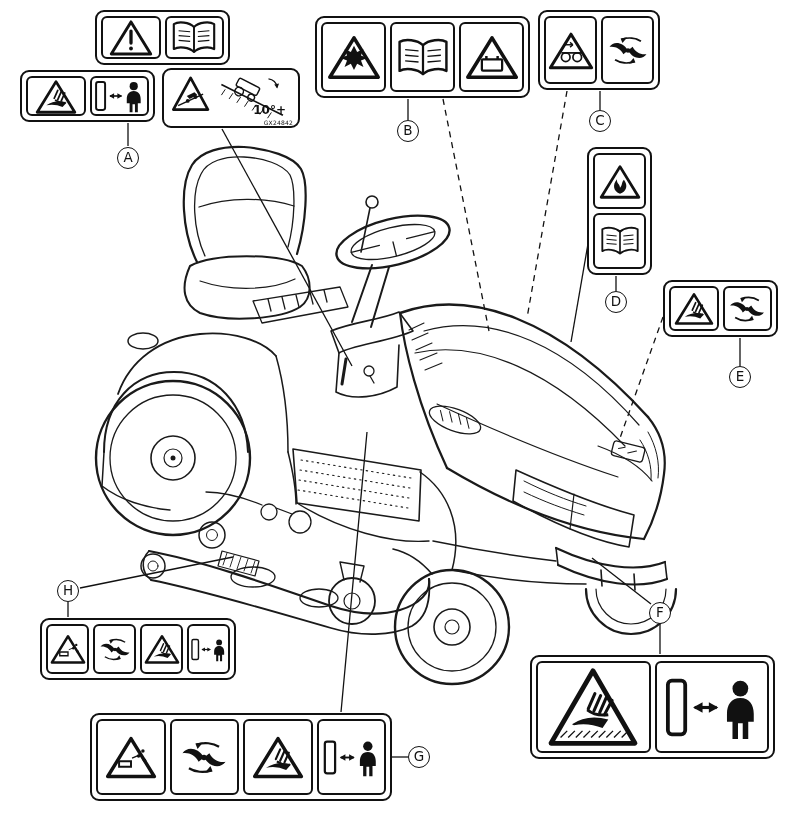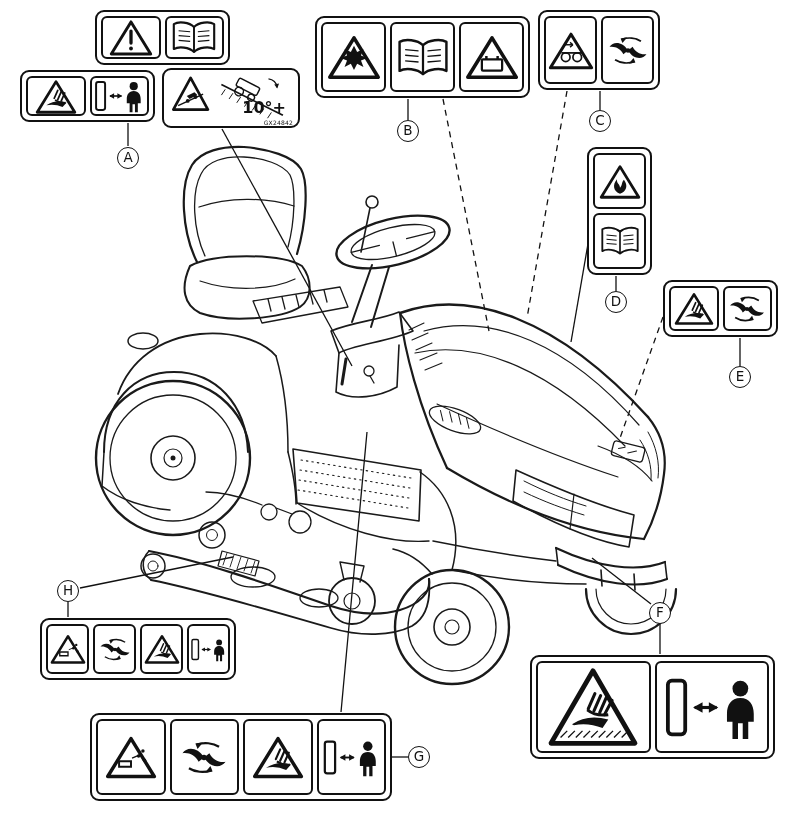--- a/index.html
+++ b/index.html
@@ -21,21 +21,21 @@
     flex: 1; border: 2px solid #111; border-radius: 6px; background: #fff;
     display: flex; align-items: center; justify-content: center; min-width: 0;
   }
   .cell svg { display: block; }
   .callout {
     position: absolute; width: 22px; height: 22px; border: 1.6px solid #111;
     border-radius: 50%; background: #fff; z-index: 3;
     display: flex; align-items: center; justify-content: center;
     font-size: 13.5px; line-height: 1;
   }
-  .degree { position: absolute; right: 12px; bottom: 9px; font-size: 16px; font-weight: bold; }
+  .degree { position: absolute; right: 12px; bottom: 9px; font-size: 12px; font-weight: bold; }
   .partcode { position: absolute; right: 5px; bottom: 0px; font-size: 6px; letter-spacing: .2px; }
 </style>
 </head>
 <body>
 
 <svg width="0" height="0" style="position:absolute" aria-hidden="true">
   <defs>
     <symbol id="sym-tri-excl" viewBox="0 0 48 42">
       <path d="M24 4 L45.5 39 L2.5 39 Z" fill="none" stroke="#111" stroke-width="3.2" stroke-linejoin="round"></path>
       <path d="M24 14 L24 27" stroke="#111" stroke-width="3.6" stroke-linecap="round"></path>

